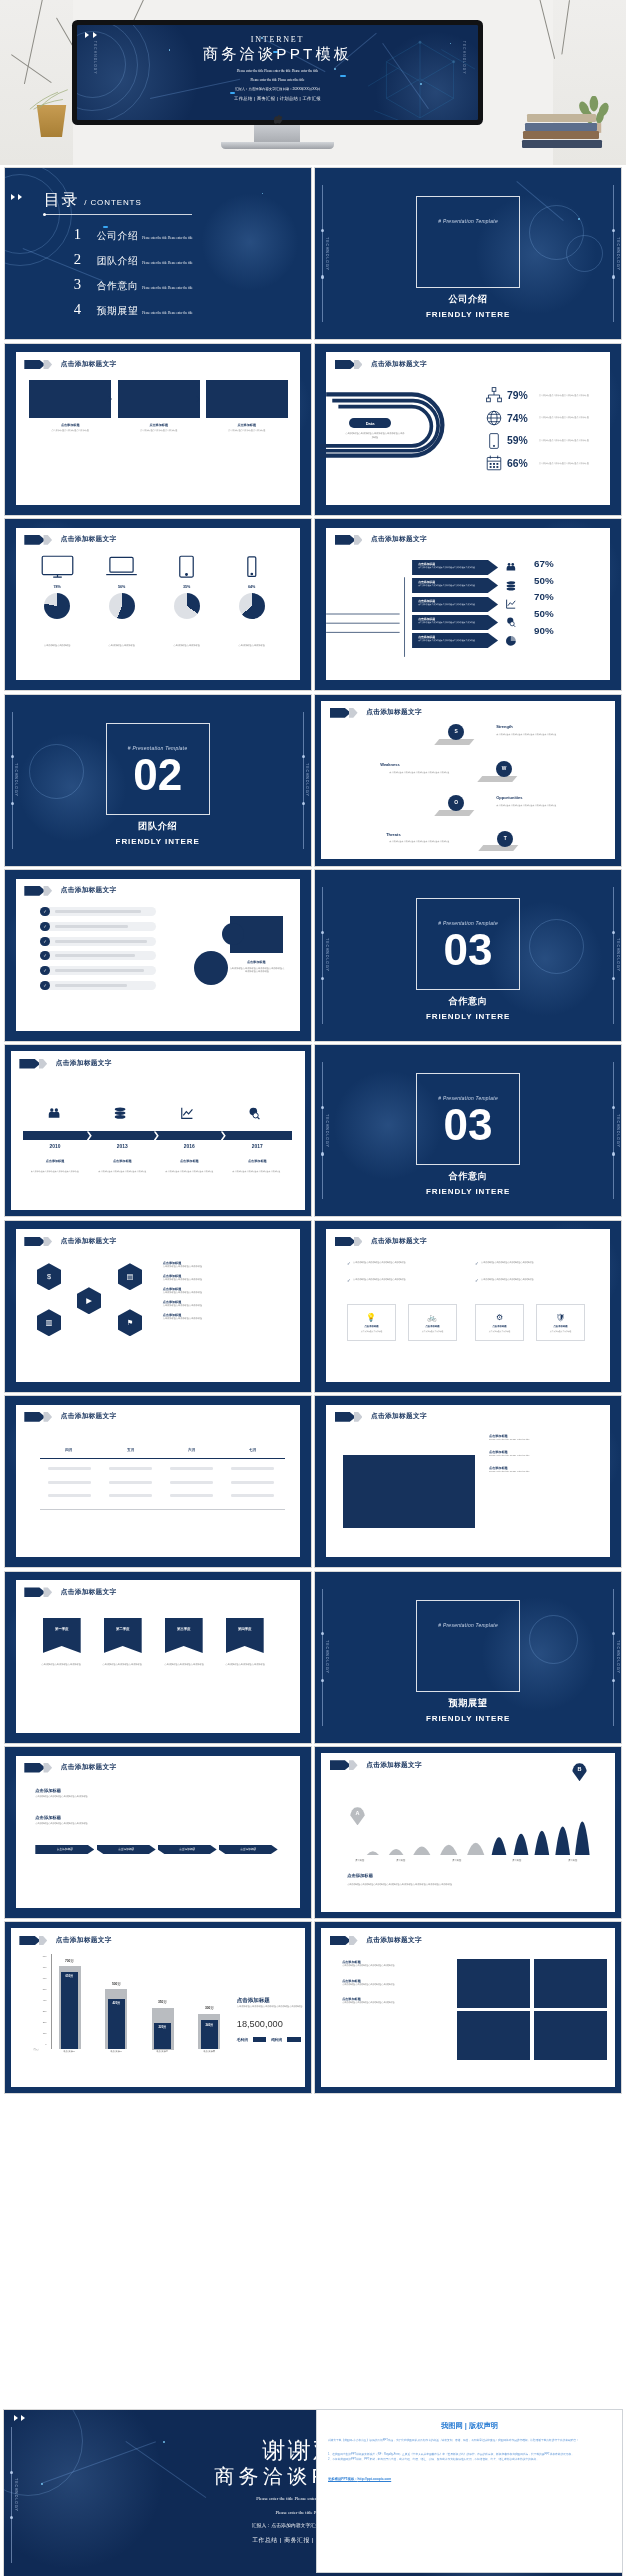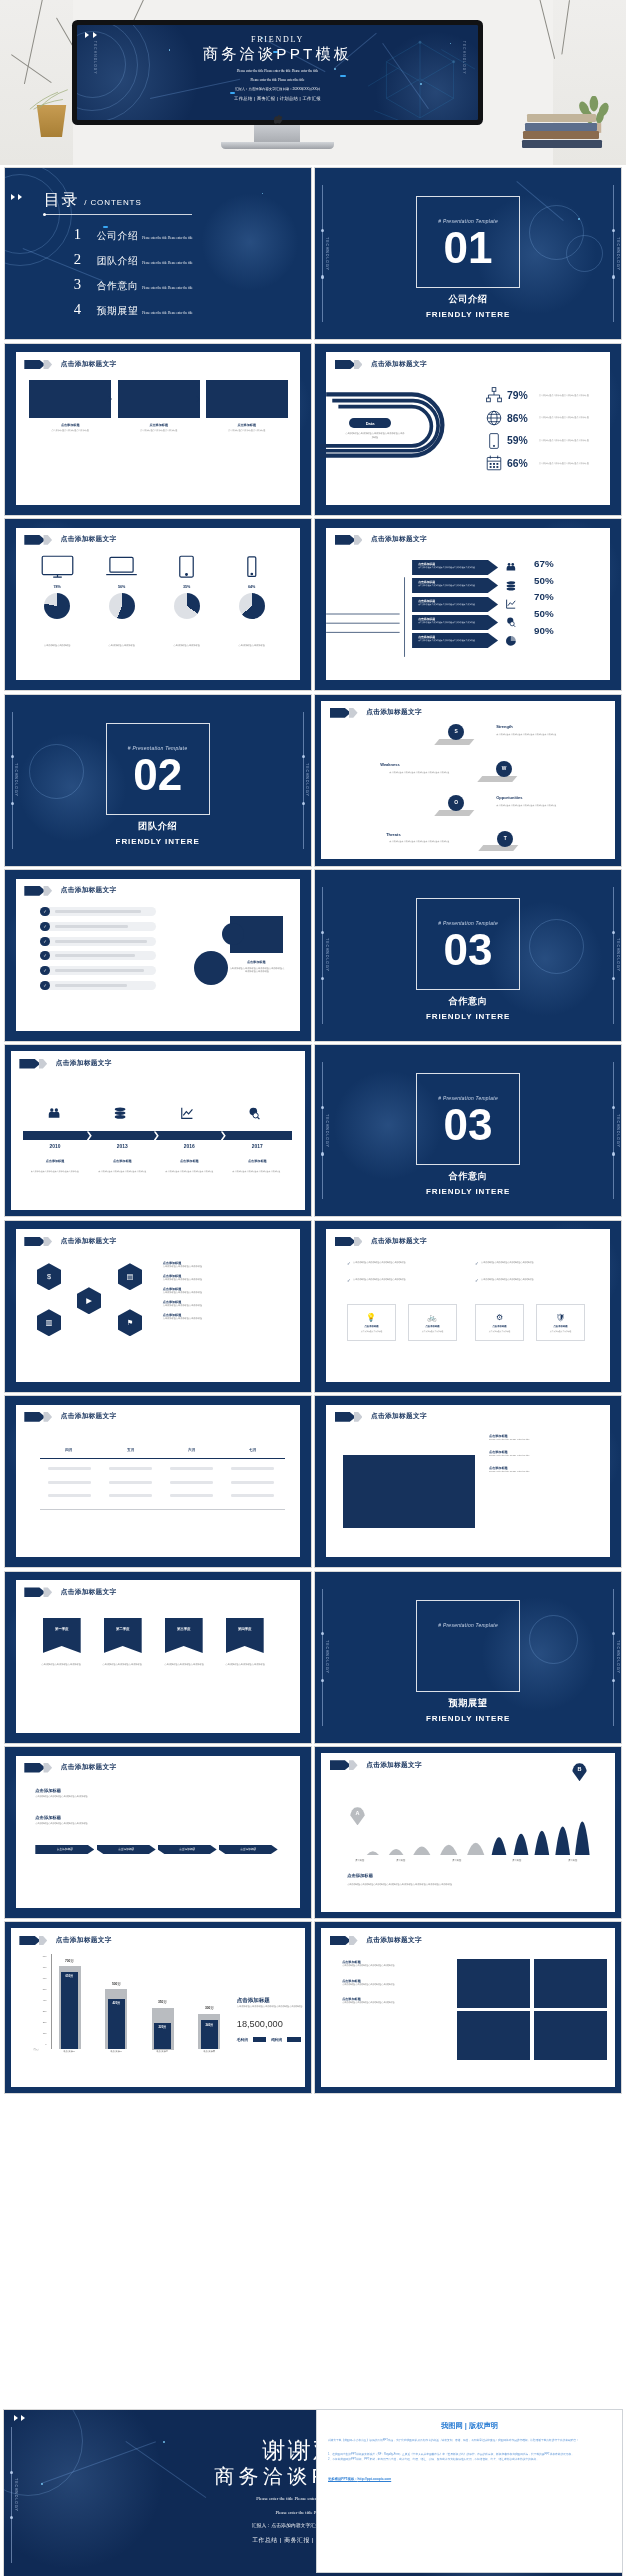--- a/index.html
+++ b/index.html
@@ -259,21 +259,21 @@
             </svg>
         </div>
       </div>
       <div class="play2" style="left:8.6px;top:7.3px;">
           <i></i>
           <i></i>
         </div>
       <div class="side-vert" style="left:16px;">TECHNOLOGY</div>
       <div class="side-vert" style="right:12.2px;">TECHNOLOGY</div>
       <div class="hero-txt">
-        <div class="hero-en">FRIENDLY</div>
+        <div class="hero-en">INTERNET</div>
         <div class="hero-cn">商务洽谈PPT模板</div>
         <div class="hero-sub">Please enter the title Please enter the title Please enter the title</div>
         <div class="hero-sub">Please enter the title Please enter the title</div>
         <div class="hero-rep">汇报人：点击添加内容文字汇报日期：20XX年XX月XX日</div>
         <div class="hero-tags">工作总结 | 商务汇报 | 计划总结 | 工作汇报</div>
       </div>
     </div>
   </div>
   <div class="apple">
     <svg width="8.6" height="9.8" viewBox="0 0 14 16">
@@ -342,21 +342,20 @@
       <span>TECHNOLOGY</span>
         <b style="bottom:32%"></b>
       </div>
     <div class="tech-side" style="right:7.3px;">
       <b style="top:32%"></b>
         <span>TECHNOLOGY</span>
         <b style="bottom:32%"></b>
       </div>
     <div class="sec-frame"></div>
     <div class="sec-pt"># Presentation Template</div>
-    <div class="sec-num">01</div>
     <div class="sec-cn">公司介绍</div>
     <div class="sec-en">FRIENDLY INTERE</div>
   </div>
 
   <div class="slide">
     <div class="tech-bg">
         <div class="glow" style="right:0;top:12.2px;width:98px;height:98px;"></div>
       </div>
     <div class="card">
       <div class="ttl-wrap">
@@ -418,21 +417,21 @@
               </svg></span>
           <span class="pct-n">79%</span>
           <span class="pct-p">点击添加标题点击添加标题点击添加标题点击添加标题</span>
         </div>
         <div class="pct-row">
           <span class="pct-ic"><svg width="16" height="16" viewBox="0 0 26 26" fill="none" stroke="#16325c" stroke-width="1.4">
                 <circle cx="13" cy="13" r="11"></circle>
                 <ellipse cx="13" cy="13" rx="5" ry="11"></ellipse>
                 <path d="M2,13 h22 M4,7 h18 M4,19 h18"></path>
               </svg></span>
-          <span class="pct-n">86%</span>
+          <span class="pct-n">74%</span>
           <span class="pct-p">点击添加标题点击添加标题点击添加标题点击添加标题</span>
         </div>
         <div class="pct-row">
           <span class="pct-ic"><svg width="16" height="16" viewBox="0 0 26 26" fill="none" stroke="#16325c" stroke-width="1.4">
                 <rect x="6" y="1" width="14" height="24" rx="2"></rect>
                 <circle cx="13" cy="21" r="1" fill="#16325c"></circle>
               </svg></span>
           <span class="pct-n">59%</span>
           <span class="pct-p">点击添加标题点击添加标题点击添加标题点击添加标题</span>
         </div>

